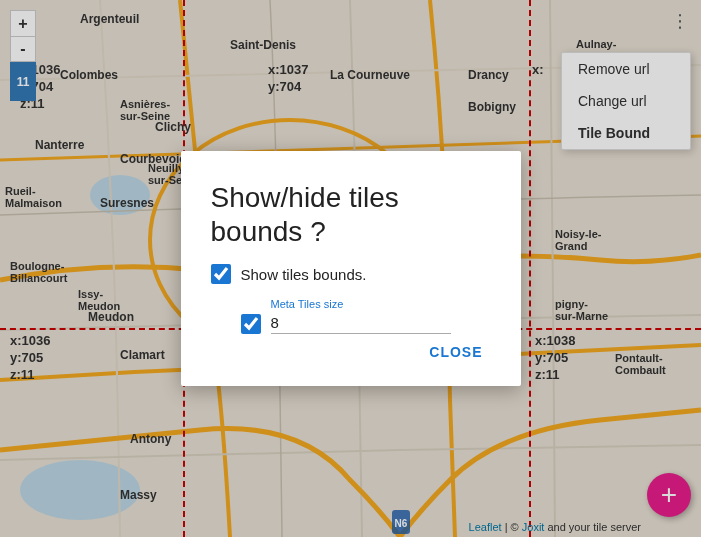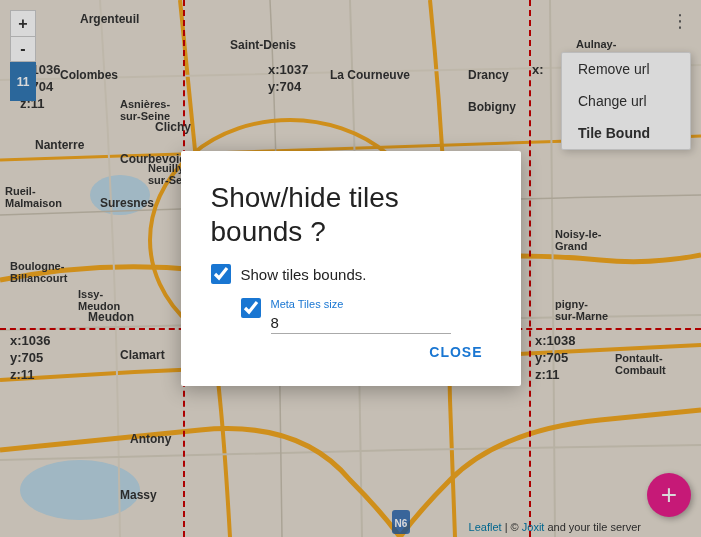--- a/index.html
+++ b/index.html
@@ -348,21 +348,21 @@
   <div class="modal-overlay">
     <div class="modal">
       <div class="modal-title">Show/hide tiles bounds ?</div>
 
       <div class="modal-row">
         <input type="checkbox" class="modal-checkbox" checked="" style="">
         <span class="modal-label">Show tiles bounds.</span>
       </div>
 
       <div class="modal-input-container">
-        <div style="display:flex;align-items:flex-start;margin-bottom:4px;">
+        <div style="display:flex;align-items:flex-end;margin-bottom:4px;">
           <input type="checkbox" class="modal-checkbox" checked="" style="margin-right: 10px; width: 20px; height: 20px; accent-color: rgb(25, 118, 210);">
           <div>
             <div class="modal-field-label">Meta Tiles size</div>
             <input type="text" class="modal-input" value="8" style="">
           </div>
         </div>
       </div>
 
       <div class="modal-close-row">
         <button class="modal-close-btn">CLOSE</button>

